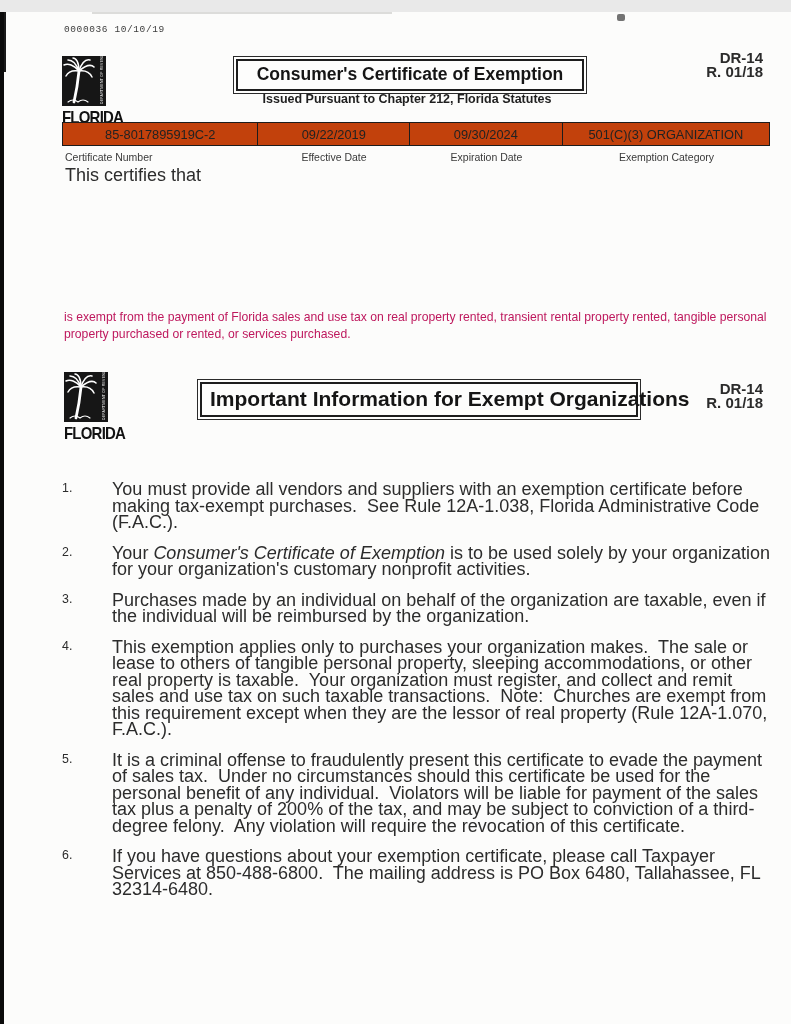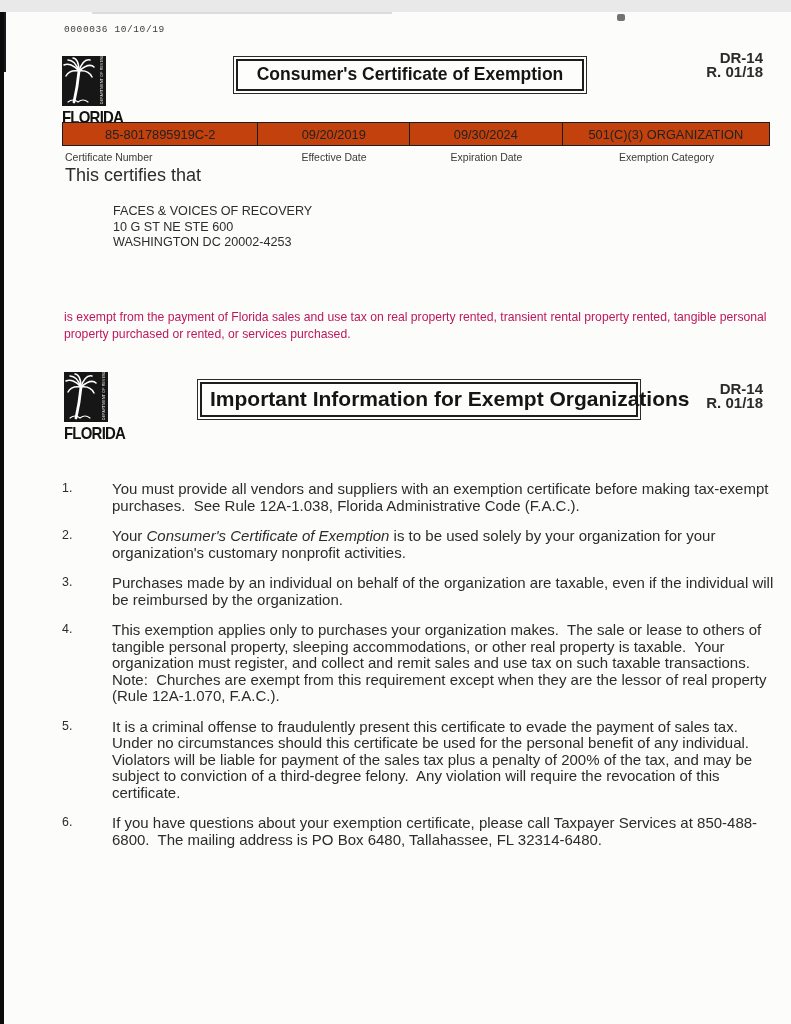--- a/index.html
+++ b/index.html
@@ -64,21 +64,21 @@
   .certifies { position:absolute; left:65px; top:153px; font-size:18px; color:#2c2c2c; }
   .org-address { position:absolute; left:113px; top:192px; font-size:12.6px; line-height:15.5px; color:#2c2c2c; }
   .exempt-para {
     position:absolute; left:64px; top:297px; width:712px;
     font-size:12.2px; line-height:17px; color:#be185d; white-space:pre-wrap;
   }
 
   .info-list { position:absolute; left:62px; top:469px; width:712px; }
   .list-item { display:flex; margin-bottom:14px; }
   .list-item .num { width:50px; flex:0 0 50px; font-size:12.4px; color:#2c2c2c; }
-  .list-item .txt { flex:1; font-size:15px; line-height:16.5px; color:#2c2c2c; white-space:pre-wrap; }
+  .list-item .txt { flex:1; font-size:18px; line-height:16.5px; color:#2c2c2c; white-space:pre-wrap; }
 </style>
 </head>
 <body>
 
 <div class="page">
 
   <div class="edge-left"></div>
   <div class="edge-left2"></div>
   <div class="edge-bottom"></div>
   <div class="blob-top"></div>
@@ -104,45 +104,41 @@
       <text x="40.5" y="48" transform="rotate(-90 40.5 48)" font-size="3.4" letter-spacing="0.3" fill="#ffffff" font-family="Liberation Sans, sans-serif">DEPARTMENT OF REVENUE</text>
     </svg>
     <div class="logo-state">FLORIDA</div>
   </div>
 
   <div class="title-box title-box-1">
     <div class="title-box-inner">
       <span class="title-text">Consumer's Certificate of Exemption</span>
     </div>
   </div>
+  <div class="subtitle">Issued Pursuant to Chapter 212, Florida Statutes</div>
 
   <div class="form-id form-id-1">
     <div>DR-14</div>
     <div>R. 01/18</div>
   </div>
 
   <div class="cert-table">
       <div class="cell col0">85-8017895919C-2</div>
-      <div class="cell col1">09/20/2019</div>
+      <div class="cell col1">09/22/2019</div>
       <div class="cell col2">09/30/2024</div>
       <div class="cell col3">501(C)(3) ORGANIZATION</div>
     </div>
   <div class="cert-labels">
       <div class="cell-label col0">Certificate Number</div>
       <div class="cell-label col1">Effective Date</div>
       <div class="cell-label col2">Expiration Date</div>
       <div class="cell-label col3">Exemption Category</div>
     </div>
 
   <div class="certifies">This certifies that</div>
-  <div class="org-address">
-      <div>FACES &amp; VOICES OF RECOVERY</div>
-      <div>10 G ST NE STE 600</div>
-      <div>WASHINGTON DC 20002-4253</div>
-    </div>
 
   <div class="exempt-para">is exempt from the payment of Florida sales and use tax on real property rented, transient rental property rented, tangible personal property purchased or rented, or services purchased.</div>
 
   <div class="logo logo-2">
     <svg viewBox="0 0 44 50" aria-hidden="true">
       <rect x="0" y="0" width="44" height="50" fill="#161616"></rect>
       <g fill="none" stroke="#ffffff" stroke-linecap="round">
         <path d="M17 15 C12 9 6 7 2 9" stroke-width="1.6"></path>
         <path d="M17 15 C14 7 10 4 6 4" stroke-width="1.6"></path>
         <path d="M17 15 C17 6 14 2 11 2" stroke-width="1.5"></path>

